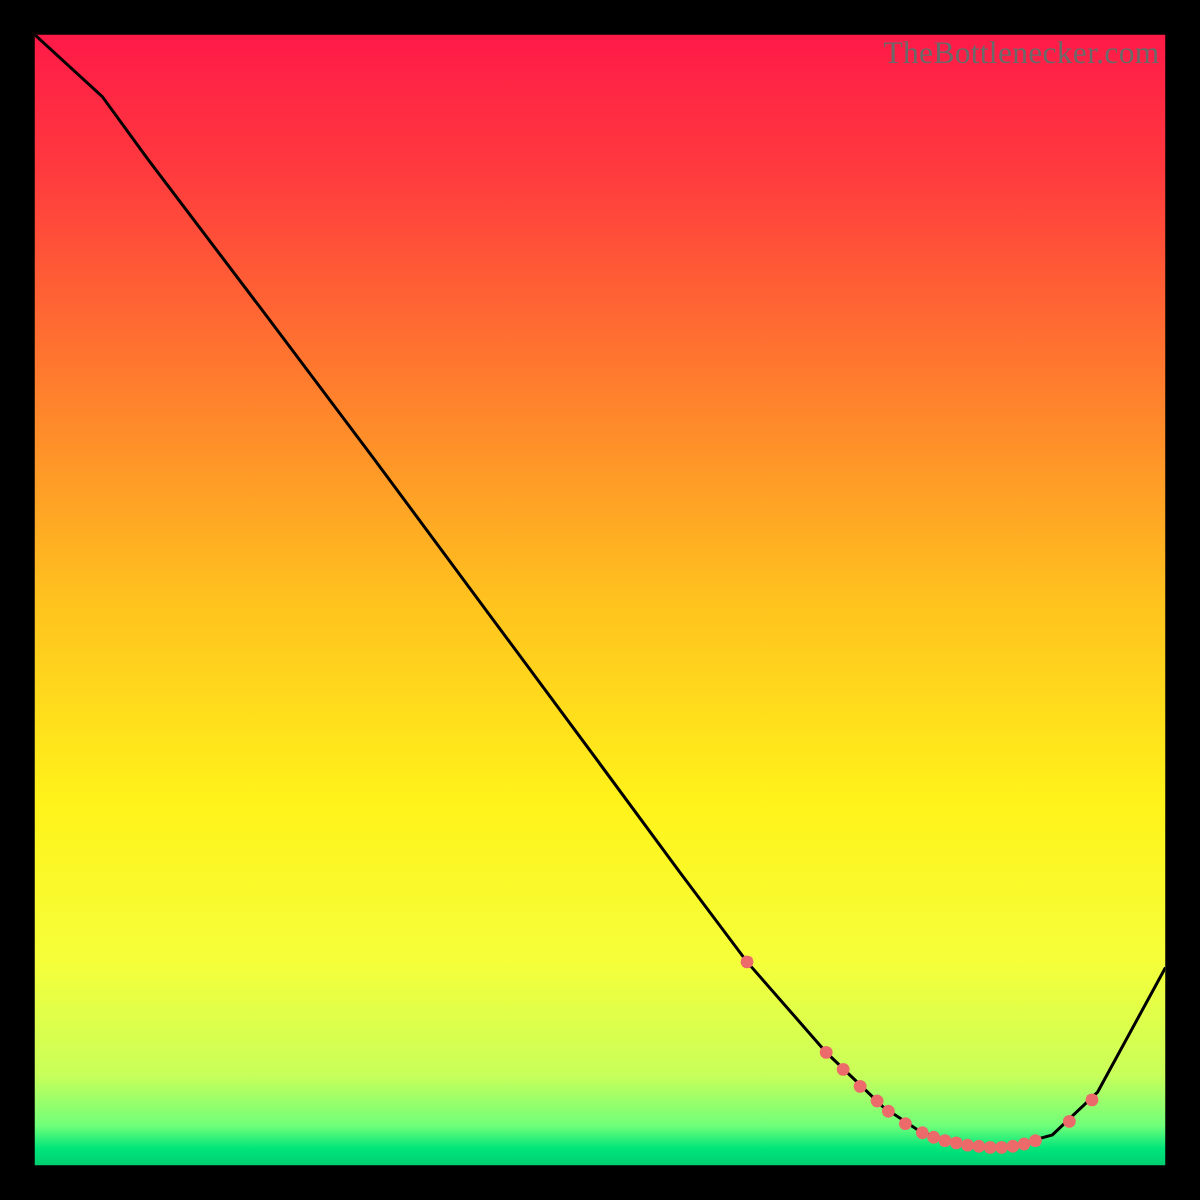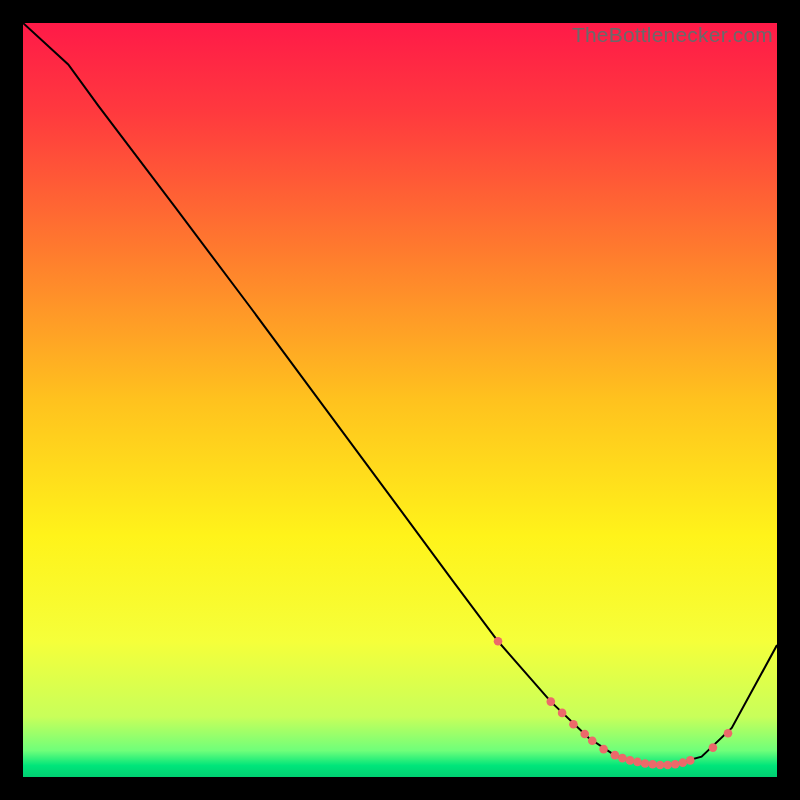--- a/index.html
+++ b/index.html
@@ -28,20 +28,21 @@
   }
   .watermark {
     position: absolute;
     top: 0px;
     right: 4px;
     color: #6a6a6a;
     font-size: 21px;
     font-weight: 500;
     letter-spacing: 0.2px;
     user-select: none;
+    font-family: Liberation Serif, serif;
   }
 </style>
 </head>
 <body>
 
 <div class="frame">
   <svg class="plot" viewBox="0 0 754 754" preserveAspectRatio="none">
     <defs>
       <linearGradient id="bg-grad" x1="0" y1="0" x2="0" y2="1">
           <stop offset="0.00%" stop-color="#ff1a48"></stop>

